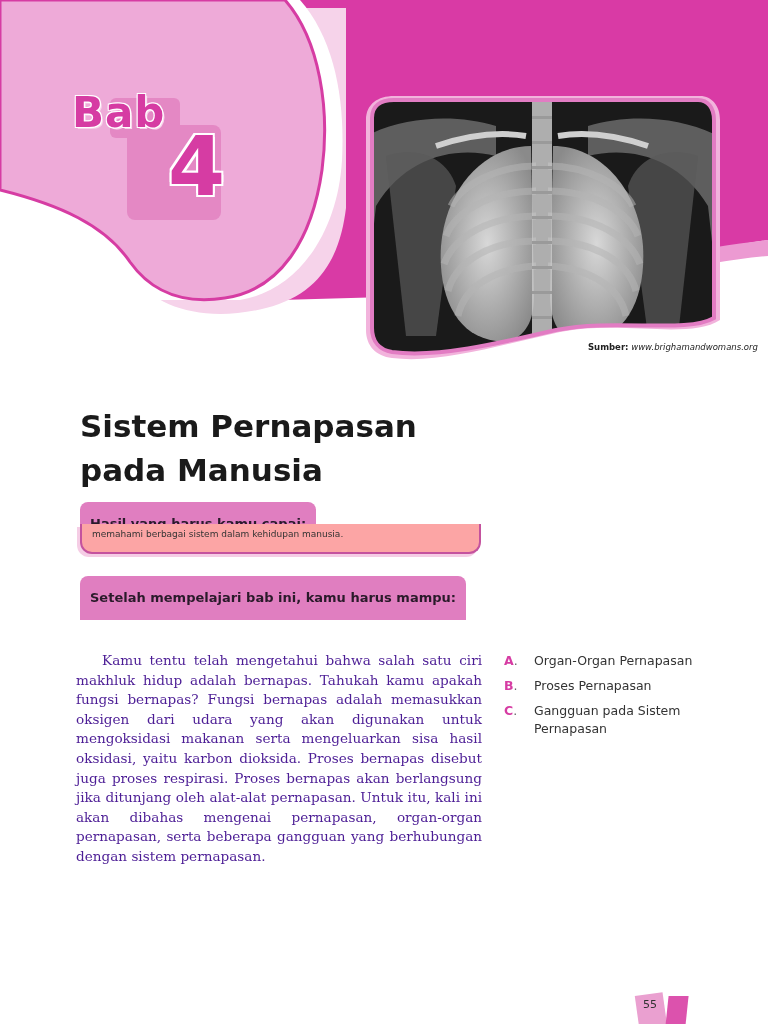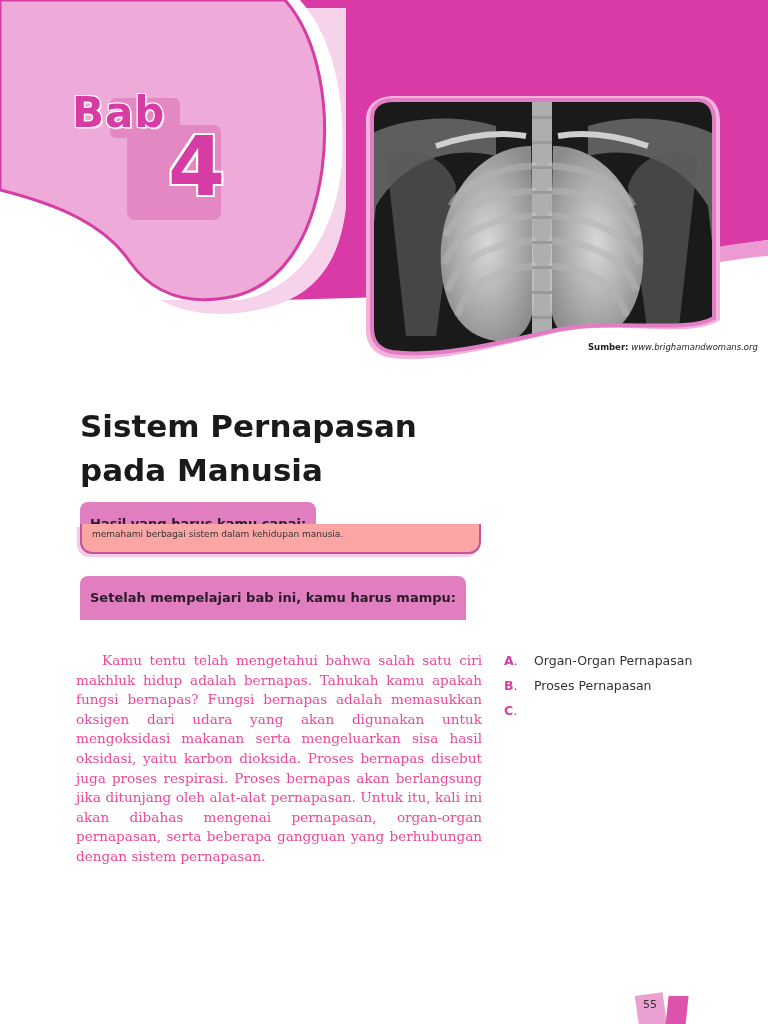--- a/index.html
+++ b/index.html
@@ -55,21 +55,21 @@
       position: absolute; left: 0; top: 22px; right: 0; bottom: 0;
       border: 2px solid #c4529e; border-top: none; border-radius: 0 0 12px 12px;
       box-shadow: -3px 3px 0 #f5cde5;
       background: #fca5a5;
       padding: 5px 10px; box-sizing: border-box;
       font-size: 9px; color: #333; font-family: "DejaVu Sans", sans-serif;
     }
     .body-text {
       position: absolute; left: 76px; top: 651px; width: 406px;
       font-family: "DejaVu Serif", serif; font-size: 13.6px; line-height: 19.6px;
-      color: #ec4899; text-align: justify; margin: 0;
+      color: #4c1d95; text-align: justify; margin: 0;
       text-indent: 26px;
     }
     .toc { position: absolute; left: 504px; top: 652px; width: 200px; }
     .toc-item { display: flex; margin-bottom: 7px; font-family: "DejaVu Sans", sans-serif; font-size: 12.5px; line-height: 18px; color: #333; }
     .toc-letter { width: 30px; flex: none; color: #d63ca3; font-weight: bold; }
     .toc-letter .dot { color: #666; font-weight: normal; }
     .page-num-wrap { position: absolute; left: 635px; top: 990px; width: 60px; height: 34px; }
     .page-tab-light {
       position: absolute; left: 2px; top: 4px; width: 28px; height: 34px;
       background: #eaa0d0; transform: rotate(-8deg);
@@ -184,20 +184,21 @@
   <div class="toc-item">
     <span class="toc-letter"><span>A</span><span class="dot">.</span></span>
     <span>Organ-Organ Pernapasan</span>
   </div>
   <div class="toc-item">
     <span class="toc-letter"><span>B</span><span class="dot">.</span></span>
     <span>Proses Pernapasan</span>
   </div>
   <div class="toc-item">
     <span class="toc-letter"><span>C</span><span class="dot">.</span></span>
+    <span style="width:150px;">Gangguan pada Sistem Pernapasan</span>
   </div>
 </div>
 
 <div class="page-num-wrap">
   <div class="page-tab-light"></div>
   <div class="page-tab-dark"></div>
   <div class="page-number">55</div>
 </div>
 
 </body></html>

